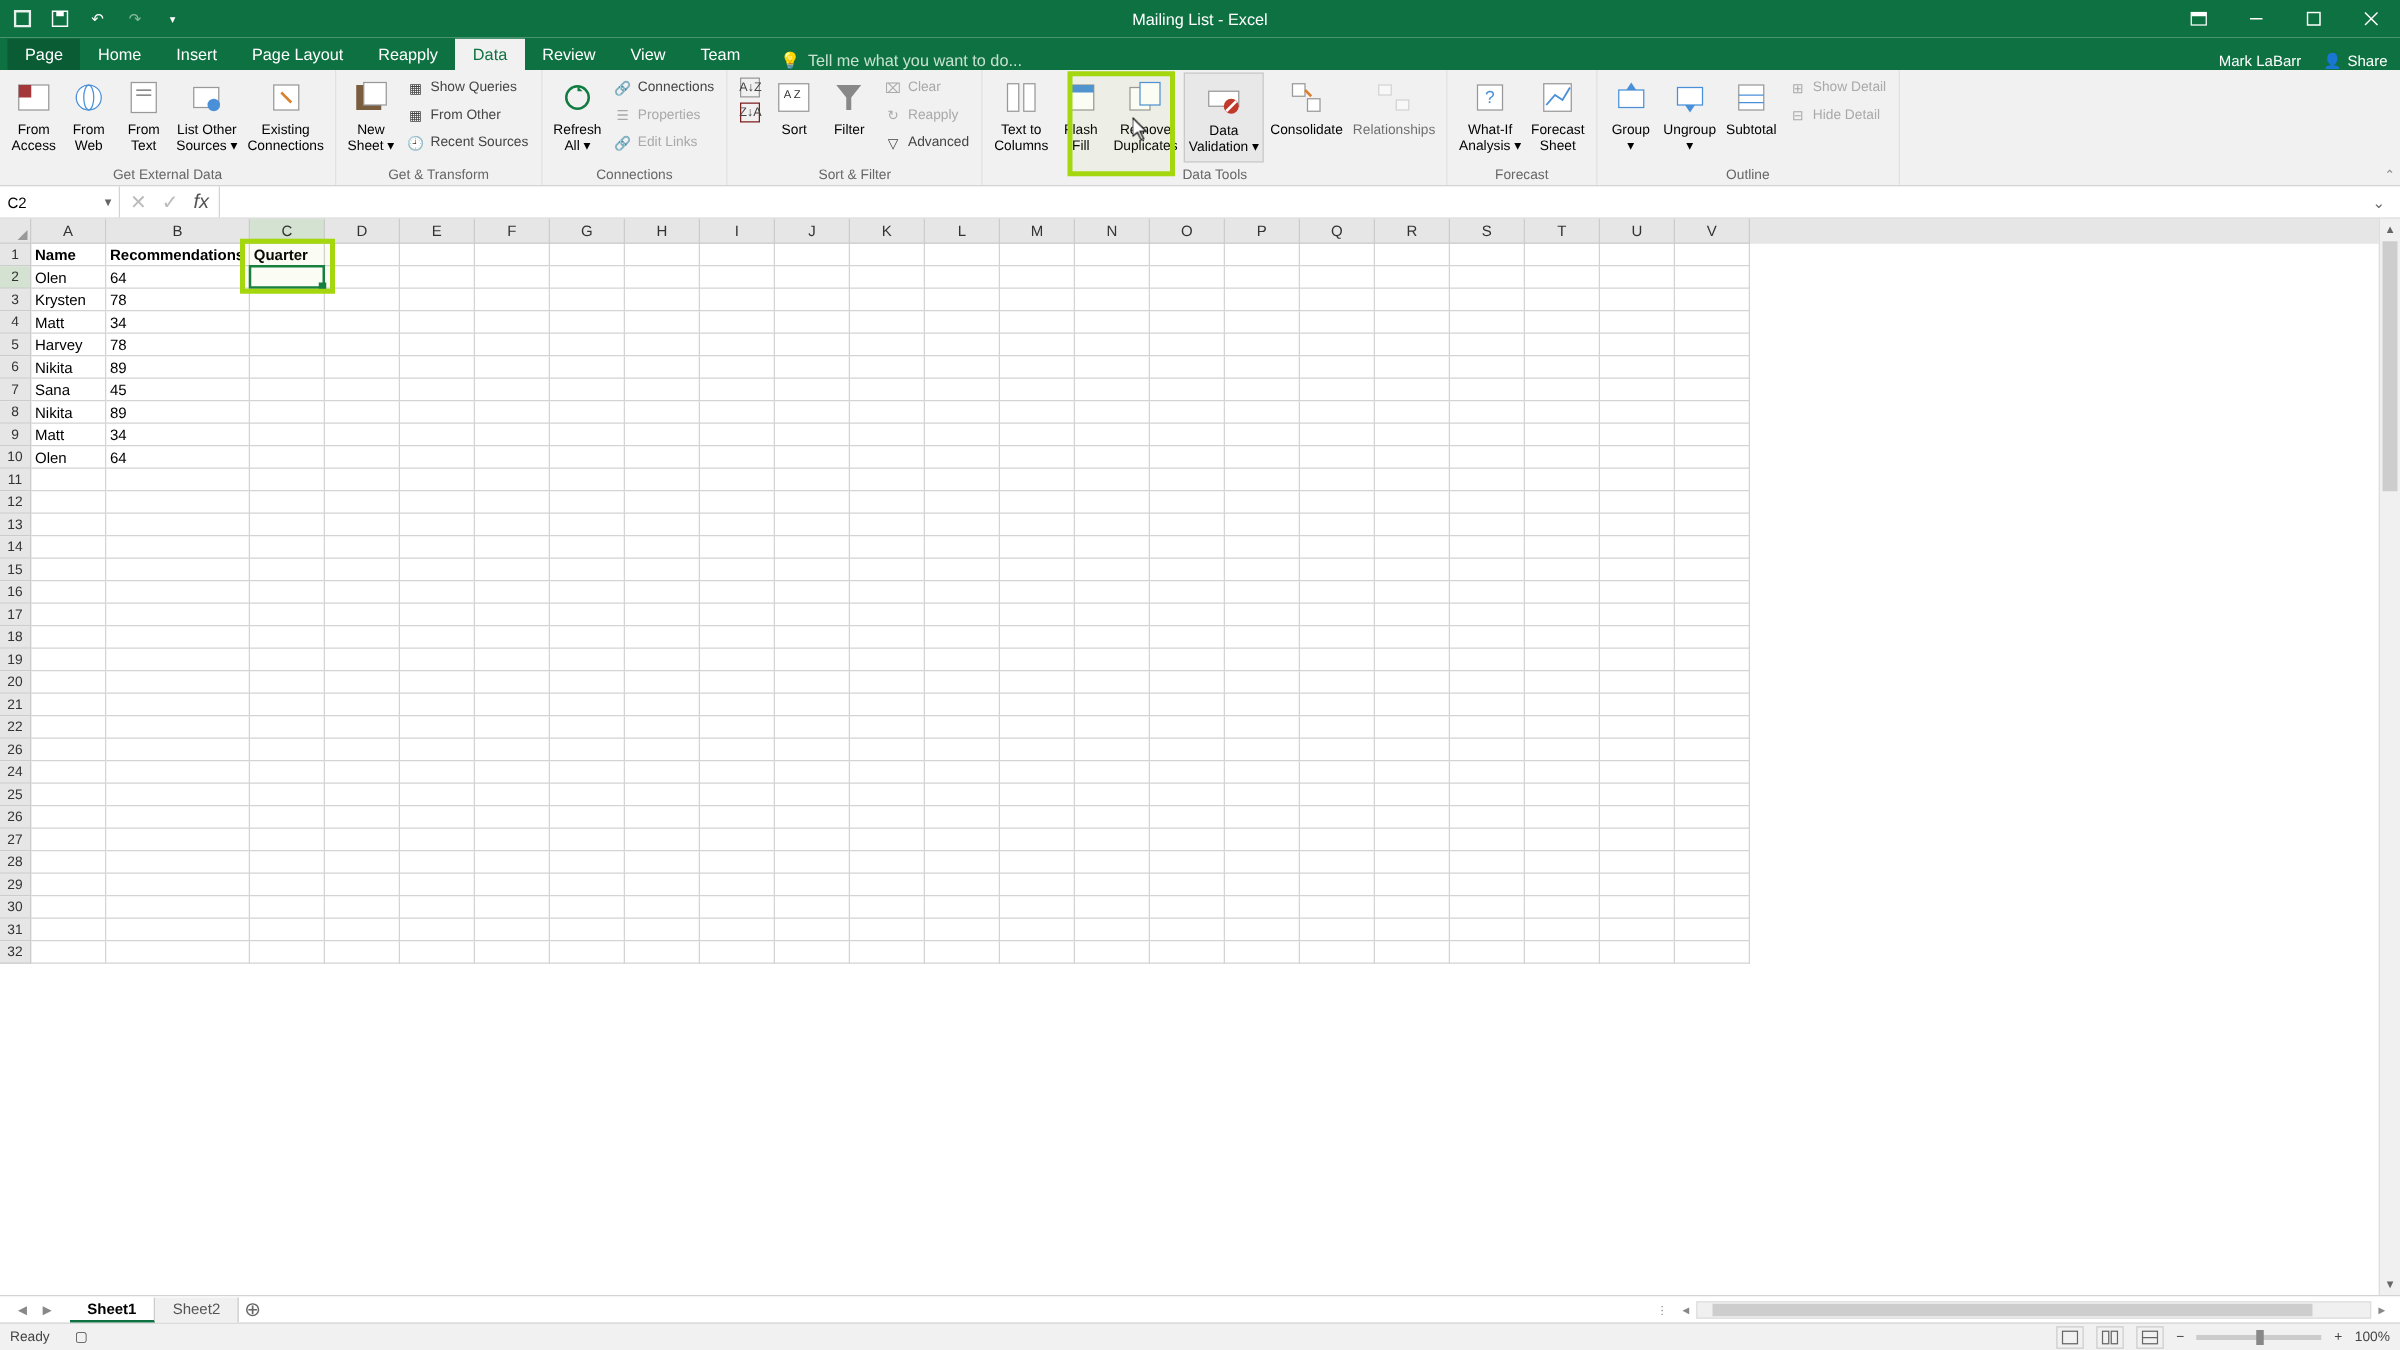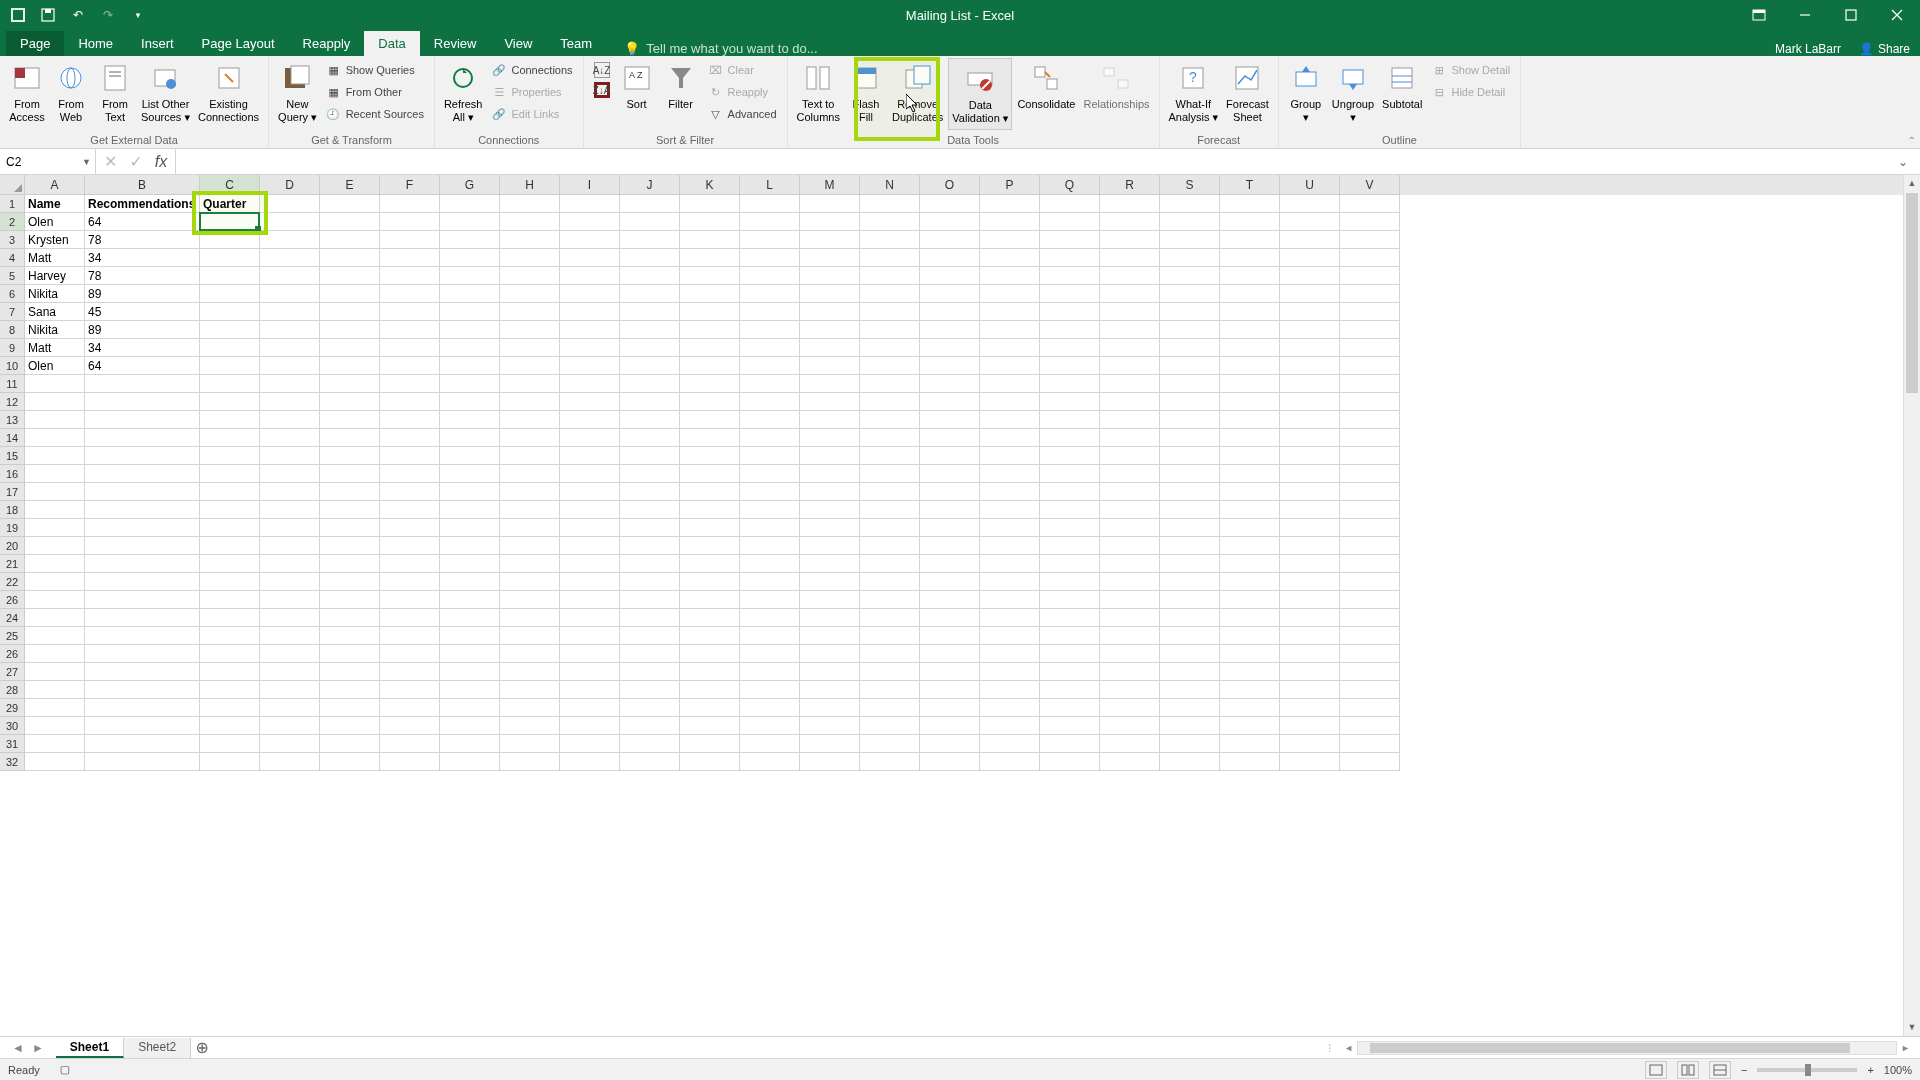--- a/index.html
+++ b/index.html
@@ -221,21 +221,21 @@
   <div class="rgroup">
     <div class="rgroup-body">
       <div class="rbtn-lg">
           <div class="ric">
             <svg width="28" height="28">
               <rect x="2" y="4" width="20" height="20" fill="#7a5c3e"></rect>
               <rect x="8" y="2" width="18" height="18" fill="#fff" stroke="#999"></rect>
             </svg>
           </div>
           <span style="white-space:pre-line">New
-Query ▾</span>
+Sheet ▾</span>
         </div>
       <div class="rcol">
         <div class="rbtn-sm">
             <span class="ric-s">▦</span>
             <span>Show Queries</span>
           </div>
         <div class="rbtn-sm">
             <span class="ric-s">▦</span>
             <span>From Other</span>
           </div>
@@ -278,21 +278,21 @@
     <div class="rgroup-label">Connections</div>
   </div>
 
   <div class="rgroup">
     <div class="rgroup-body">
       <div class="rcol" style="gap:0">
         <div class="rbtn-sm">
             <span class="ric-s" style="font-size:10px;border:1px solid #999;padding:1px">A↓Z</span>
           </div>
         <div class="rbtn-sm">
-            <span class="ric-s" style="font-size:10px;border:3px solid #7f1d1d;padding:1px">Z↓A</span>
+            <span class="ric-s" style="font-size:10px;border:1px solid #7f1d1d;padding:1px">Z↓A</span>
           </div>
       </div>
       <div class="rbtn-lg">
           <div class="ric">
             <svg width="28" height="28">
               <rect x="2" y="3" width="24" height="22" fill="#fff" stroke="#999"></rect>
               <text x="6" y="14" font-size="9" fill="#333">A Z</text>
             </svg>
           </div>
           <span>Sort</span>

